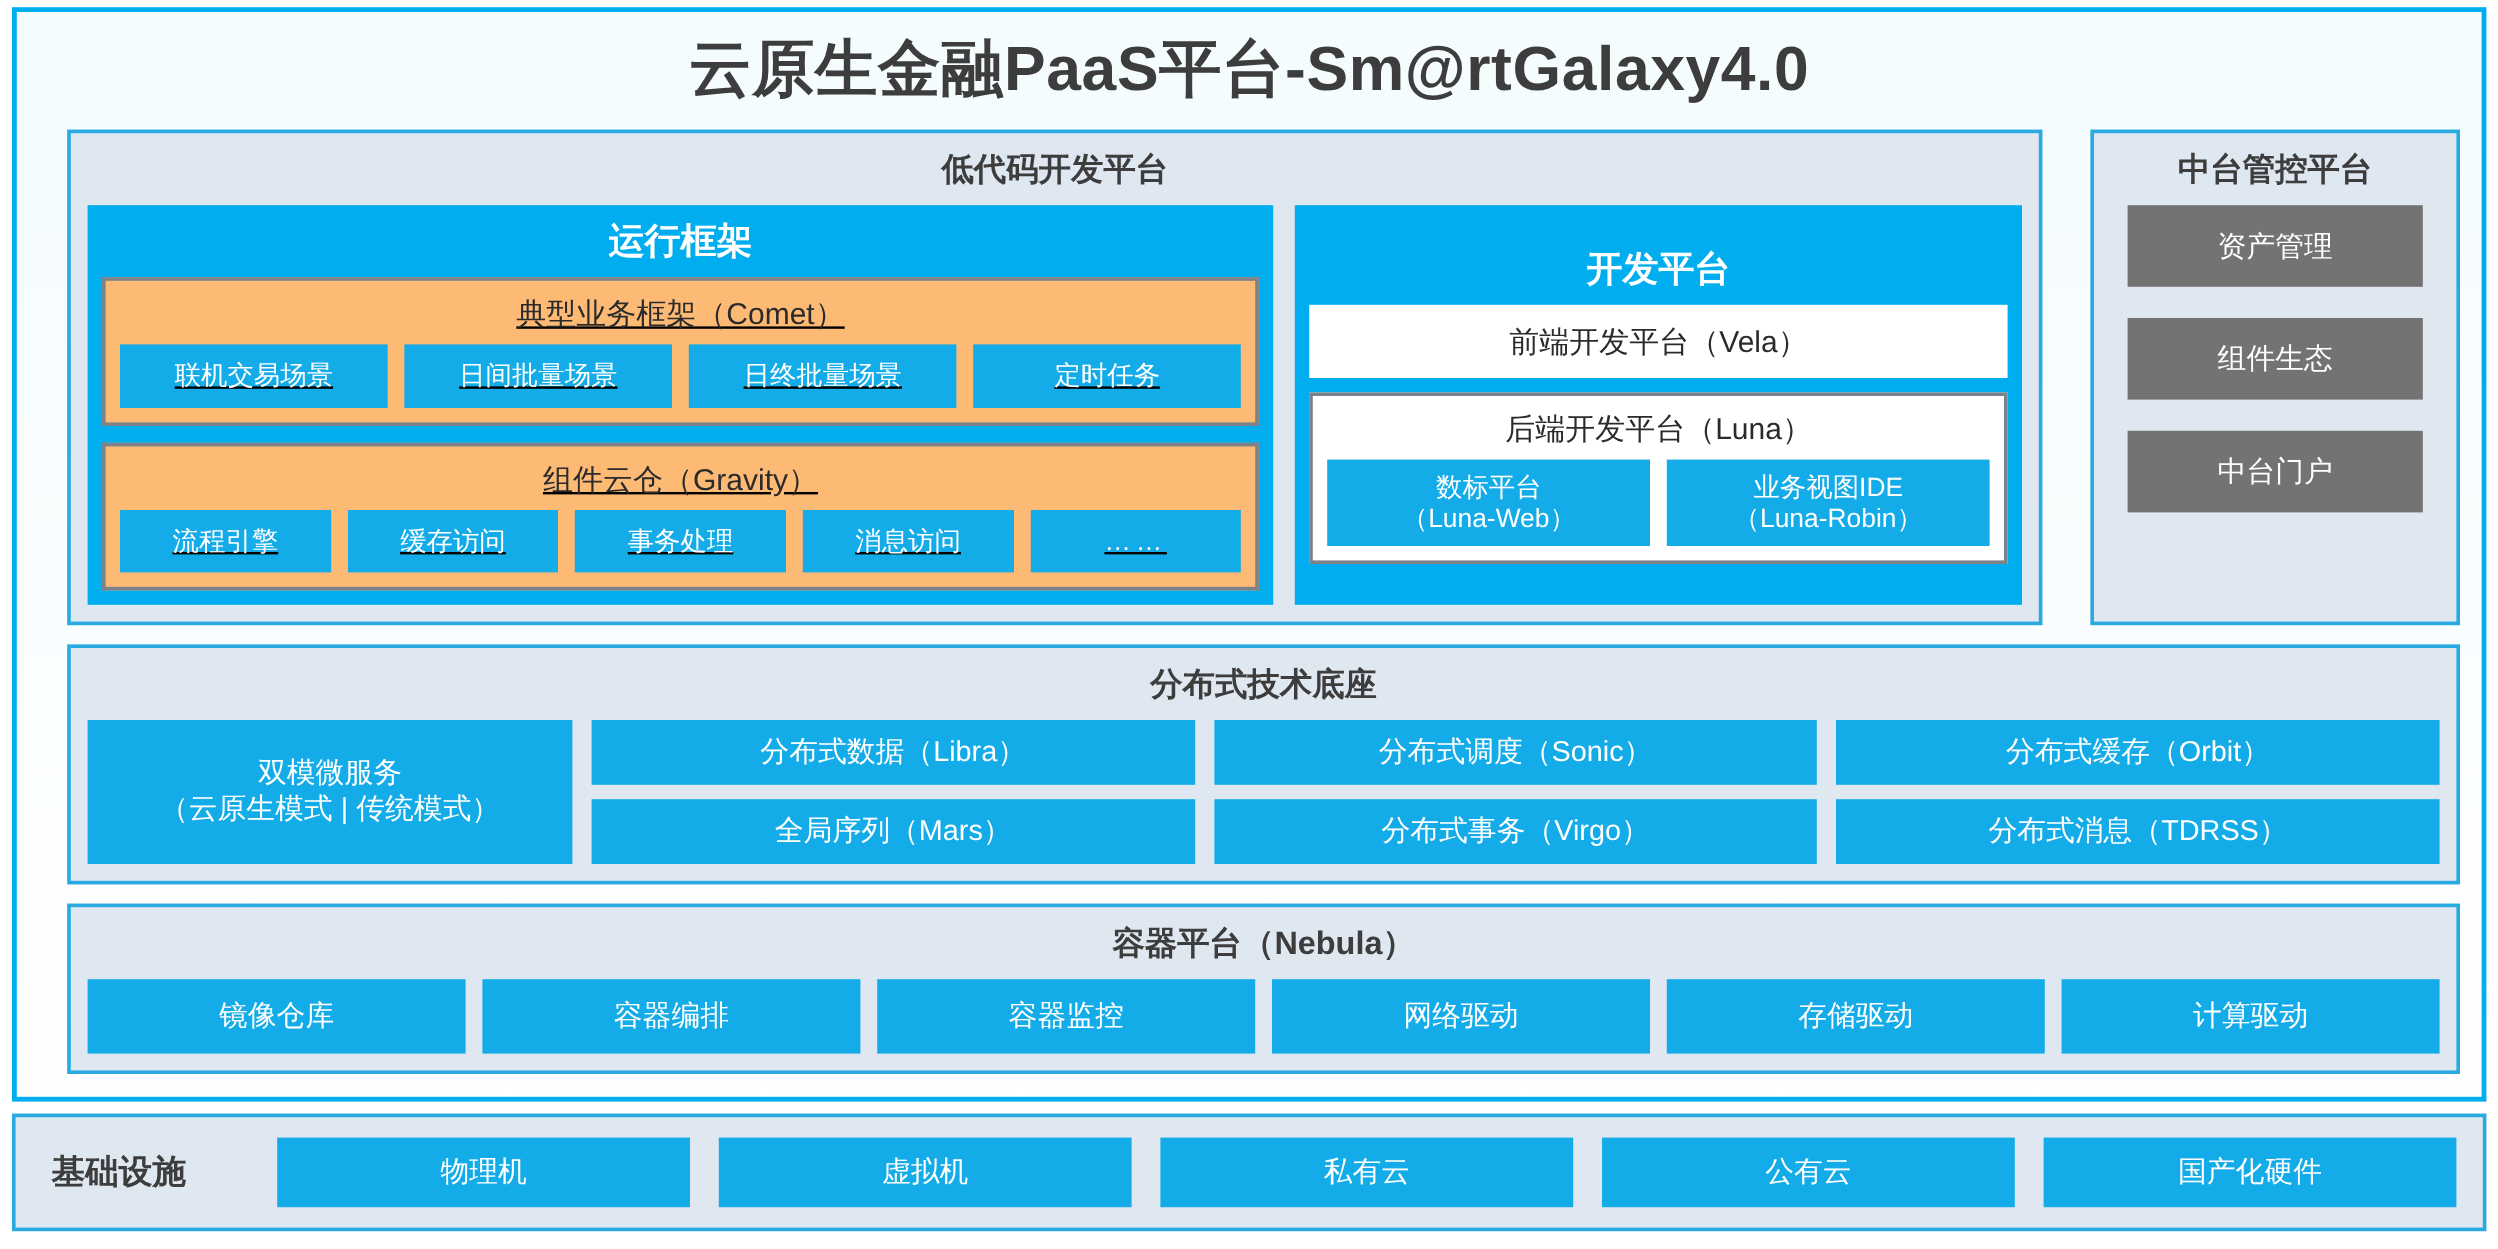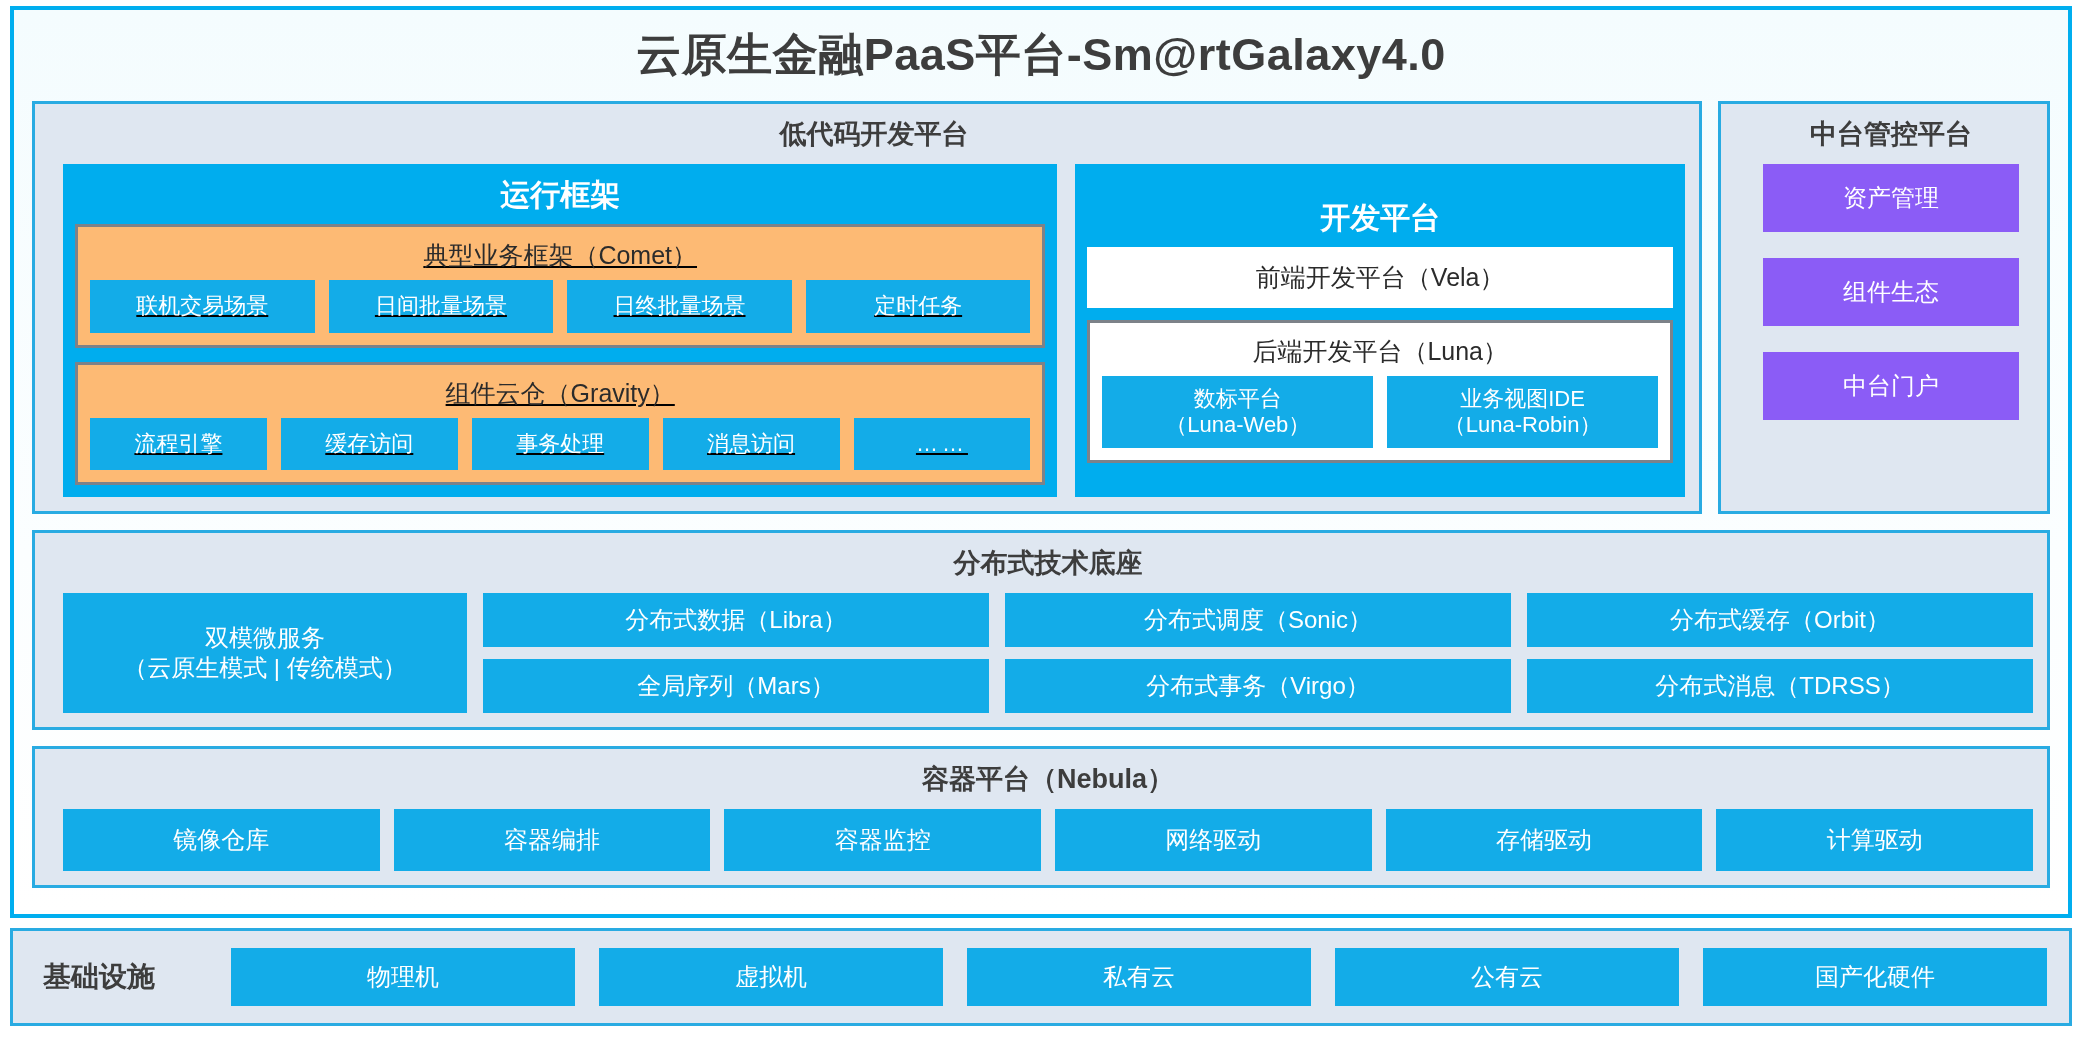--- a/index.html
+++ b/index.html
@@ -13,34 +13,35 @@
 
   
   .main-card {
     border: 4px solid #00AEEF;
     background: linear-gradient(180deg,#f4fcfe 0%, #fbfeff 60%, #ffffff 100%);
     height: 912px;
     padding: 0 18px 14px 18px;
   }
   .main-title {
     text-align: center;
-    font-size: 45px;
+    font-size: 52px;
     font-weight: 700;
     color: #3d3d3d;
     letter-spacing: .5px;
     line-height: 1;
     padding-top: 22px;
     padding-bottom: 24px;
   }
 
   
   .panel {
     border: 3px solid #29ABE2;
     background: #dfe7f1;
-    padding: 10px 14px 14px 28px;
+    padding: 10px 14px 14px 14px;
+    margin-left: 24px;
   }
   .panel-title {
     text-align: center;
     font-size: 27px;
     font-weight: 700;
     color: #3d3d3d;
     line-height: 1.25;
     padding: 4px 0 12px 0;
   }
 
@@ -108,21 +109,21 @@
   .vela-card { background:#ffffff; padding: 14px 10px; text-align:center; }
   .vela-card .t { font-size: 25px; color:#2b2b2b; white-space: nowrap; }
   .luna-card { border:3px solid #7c8289; background:#ffffff; margin-top: 12px; padding: 8px 12px 12px 12px; }
   .luna-chips { display:flex; gap: 14px; }
   .luna-chips .chip { padding: 10px 4px; line-height: 1.18; }
 
   
   .midctrl .panel { height: 100%; display: flex; flex-direction: column; }
   .midctrl-title { font-size: 27px; }
   .mid-chip {
-    background:#8b5cf6; color:#fff; font-size:24px;
+    background:#737373; color:#fff; font-size:24px;
     text-align:center; padding: 18px 8px; margin: 0 14px;
     display:flex; align-items:center; justify-content:center;
   }
   .mid-chip + .mid-chip { margin-top: 26px; text-align: center; }
 
   
   .base { margin-top: 16px; }
   .base-grid { display:flex; gap: 16px; align-items: stretch; }
   .base-col-wide { flex: 0 0 auto; width: 404px; display:flex; }
   .base-col { flex: 1 1 0; display:flex; flex-direction:column; gap: 12px; }

